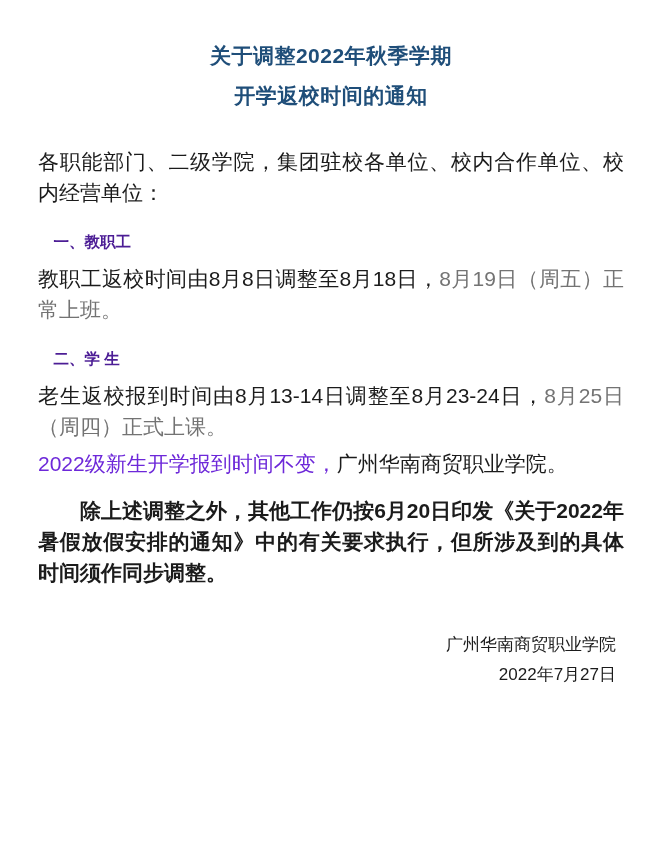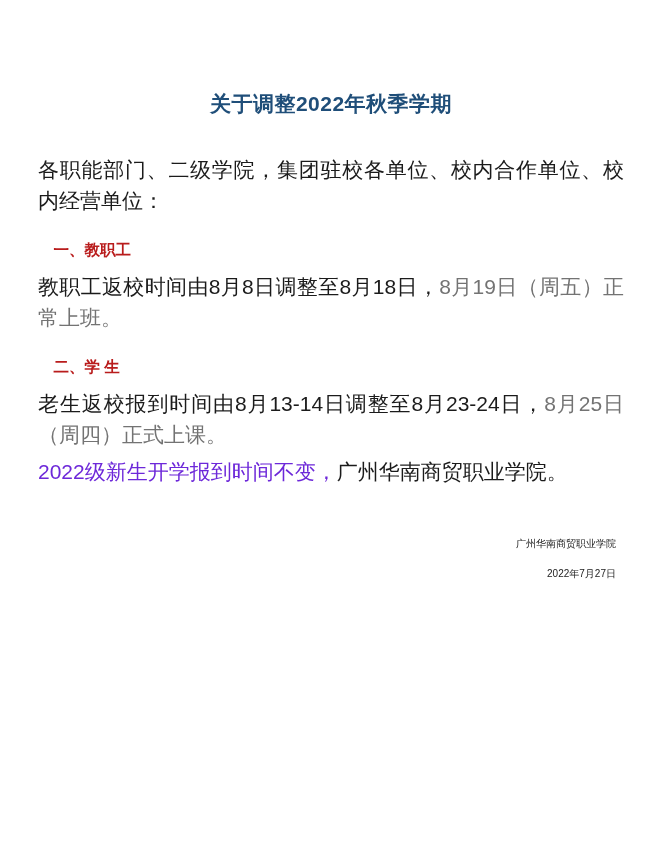--- a/index.html
+++ b/index.html
@@ -14,21 +14,20 @@
     color: #1b1b1b;
     -webkit-font-smoothing: antialiased;
   }
   .page {
     position: relative;
     width: 662px;
     height: 770px;
     box-sizing: border-box;
     padding: 0 38px;
     background: #ffffff;
-    margin-top: 48px;
   }
   .title-block {
     padding-top: 36px;
     text-align: center;
   }
   .title-line {
     font-size: 21px;
     font-weight: bold;
     color: #1f4e79;
     line-height: 40px;
@@ -51,21 +50,21 @@
   .para {
     margin-top: 10px;
     text-indent: 2em;
   }
   .section-head {
     margin-top: 18px;
     font-weight: bold;
     font-size: 15.5px;
     line-height: 31px;
     text-indent: 1em;
-    color: #b91c1c;
+    color: #4c1d95;
   }
   .section-body {
     margin-top: 6px;
   }
   .blue {
     color: #737373;
     font-weight: normal;
   }
   .blue-plain {
     color: #6d28d9;
@@ -77,48 +76,50 @@
   }
   .attachment {
     margin-top: 40px;
     text-indent: 2em;
   }
   .sign-block {
     margin-top: 42px;
     text-align: right;
   }
   .sign-line {
-    font-size: 10px;
+    font-size: 17px;
     line-height: 30px;
     color: #1b1b1b;
     padding-right: 8px;
   }
 </style>
 </head>
 <body>
 
 <div class="page">
 
   <div class="title-block">
     <div class="title-line">关于调整2022年秋季学期</div>
+    <div class="title-line">开学返校时间的通知</div>
   </div>
 
   <div class="body-block">
 
     <p class="salutation">各职能部门、二级学院，集团驻校各单位、校内合作单位、校内经营单位：</p>
 
 
     <div class="section-head">一、教职工</div>
     <p class="section-body"><span>教职工返校时间由8月8日调整至8月18日，</span><span class="blue">8月19日（周五）正常上班。</span></p>
 
     <div class="section-head">二、学  生</div>
     <p class="section-body"><span>老生返校报到时间由8月13-14日调整至8月23-24日，</span><span class="blue">8月25日（周四）正式上课。</span></p>
 
     <p class="section-body"><span class="blue-plain">2022级新生开学报到时间不变，</span><span>广州华南商贸职业学院。</span></p>
 
+    <p class="para-strong">除上述调整之外，其他工作仍按6月20日印发《关于2022年暑假放假安排的通知》中的有关要求执行，但所涉及到的具体时间须作同步调整。</p>
 
 
   </div>
 
   <div class="sign-block">
     <div class="sign-line">广州华南商贸职业学院</div>
     <div class="sign-line">2022年7月27日</div>
   </div>
 
 </div>

